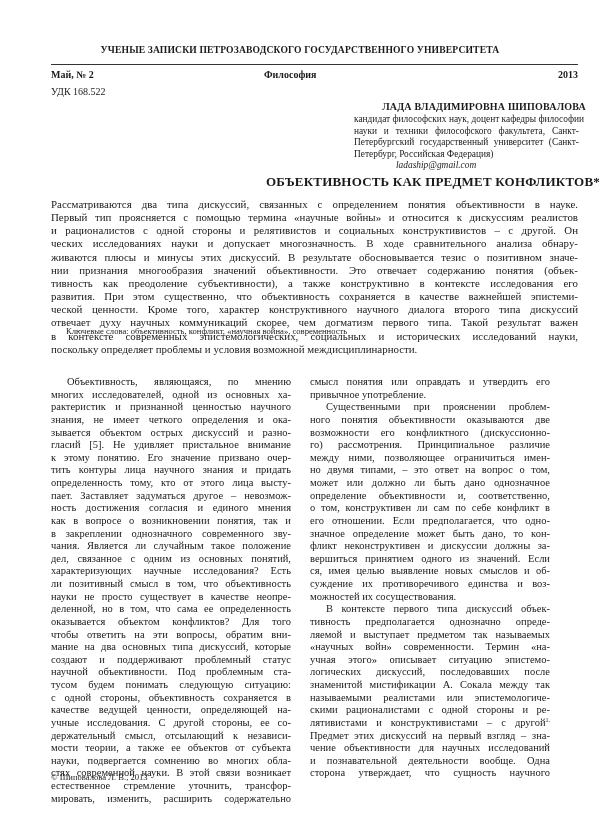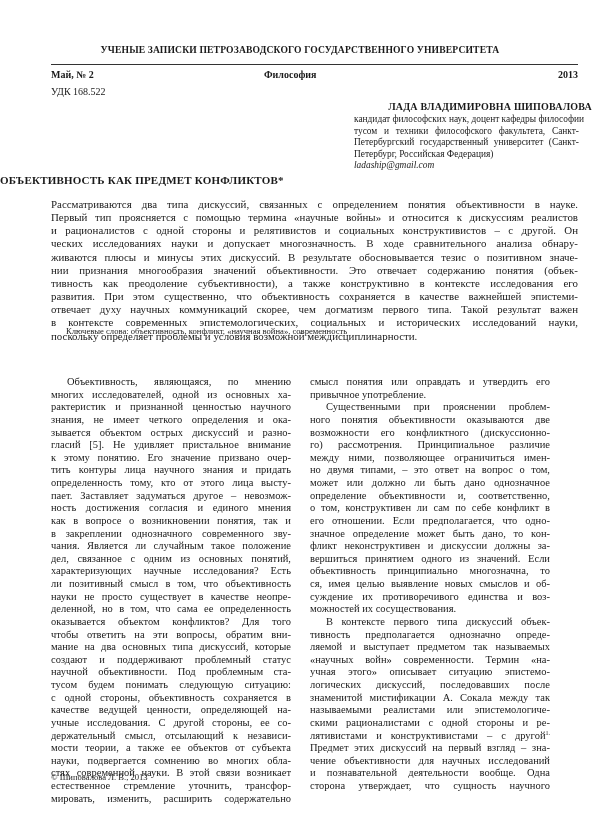--- a/index.html
+++ b/index.html
@@ -7,27 +7,27 @@
          font-family: "Liberation Serif", "DejaVu Serif", serif; color: #1a1a1a; }
   .journal-title { position: absolute; top: 44px; left: 0; width: 600px; text-align: center;
          font-weight: bold; font-size: 9.6px; letter-spacing: 0.15px; }
   .rule { position: absolute; top: 64px; left: 51px; width: 527px; height: 1px; background: #333; }
   .meta-row { position: absolute; top: 69px; left: 51px; width: 527px; font-weight: bold; font-size: 10px; }
   .meta-row span { position: absolute; top: 0; }
   .meta-left { left: 0; }
   .meta-center { left: 213px; }
   .meta-right { right: 0; }
   .udk { position: absolute; top: 86px; left: 51px; font-size: 10px; }
-  .author-name { position: absolute; top: 101px; right: 8px; font-weight: bold; font-size: 10px; letter-spacing: 0.2px; }
+  .author-name { position: absolute; top: 101px; right: 14px; font-weight: bold; font-size: 10px; letter-spacing: 0.2px; }
   .affil { position: absolute; left: 354px; width: 225px; font-size: 9.4px; line-height: 11.6px; }
   .affil-line { display: block; white-space: nowrap; text-align: justify; text-align-last: justify; }
   .affil-line.last { text-align-last: left; }
-  .email { font-style: italic; }
-  .article-title { position: absolute; top: 174px; left: 0; width: 600px; text-align: left;
-         font-weight: bold; font-size: 11px; letter-spacing: 0.2px; }
+  .email { font-style: italic; margin-left: 42px; }
+  .article-title { position: absolute; top: 174px; left: 0; width: 600px; text-align: right;
+         font-weight: bold; font-size: 13px; letter-spacing: 0.2px; }
   .abstract { position: absolute; top: 198px; left: 51px; width: 527px; font-size: 10.9px; line-height: 13.15px; }
   .line { display: block; white-space: nowrap; text-align: justify; text-align-last: justify; overflow: hidden; height: inherit; }
   .line.last { text-align-last: left; }
   .keywords { position: absolute; top: 326px; left: 51px; font-size: 8.6px; margin-left: 15px; }
   .col { position: absolute; top: 376px; width: 240px; font-size: 10.5px; line-height: 12.62px; }
   .col-left { left: 51px; }
   .col-right { left: 310px; }
   .indent { text-indent: 16px; }
   .copyright { position: absolute; top: 772px; left: 51px; font-size: 8.6px; }
   sup { font-size: 6px; line-height: 0; }
@@ -40,37 +40,38 @@
 <div class="meta-row">
   <span class="meta-left">Май, № 2</span>
   <span class="meta-center">Философия</span>
   <span class="meta-right">2013</span>
 </div>
 <div class="udk">УДК 168.522</div>
 
 <div class="author-name">ЛАДА ВЛАДИМИРОВНА ШИПОВАЛОВА</div>
 <div class="affil" style="top:114px;">
   <span class="affil-line">кандидат философских наук, доцент кафедры философии</span>
-  <span class="affil-line">тусом и техники философского факультета, Санкт-</span>
+  <span class="affil-line">науки и техники философского факультета, Санкт-</span>
   <span class="affil-line">Петербургский государственный университет (Санкт-</span>
   <span class="affil-line last">Петербург, Российская Федерация)</span>
   <span class="affil-line last email">ladaship@gmail.com</span>
 </div>
 
 <div class="article-title">ОБЪЕКТИВНОСТЬ КАК ПРЕДМЕТ КОНФЛИКТОВ*</div>
 
 <div class="abstract" id="abstract">
     <span class="line">Рассматриваются два типа дискуссий, связанных с определением понятия объективности в науке.</span>
     <span class="line">Первый тип проясняется с помощью термина «научные войны» и относится к дискуссиям реалистов</span>
     <span class="line">и рационалистов с одной стороны и релятивистов и социальных конструктивистов – с другой. Он</span>
     <span class="line">ческих исследованиях науки и допускает многозначность. В ходе сравнительного анализа обнару-</span>
     <span class="line">живаются плюсы и минусы этих дискуссий. В результате обосновывается тезис о позитивном значе-</span>
     <span class="line">нии признания многообразия значений объективности. Это отвечает содержанию понятия (объек-</span>
     <span class="line">тивность как преодоление субъективности), а также конструктивно в контексте исследования его</span>
     <span class="line">развития. При этом существенно, что объективность сохраняется в качестве важнейшей эпистеми-</span>
+    <span class="line">ческой ценности. Кроме того, характер конструктивного научного диалога второго типа дискуссий</span>
     <span class="line">отвечает духу научных коммуникаций скорее, чем догматизм первого типа. Такой результат важен</span>
     <span class="line">в контексте современных эпистемологических, социальных и исторических исследований науки,</span>
     <span class="line last">поскольку определяет проблемы и условия возможной междисциплинарности.</span>
   </div>
 <div class="keywords">Ключевые слова: объективность, конфликт, «научная война», современность</div>
 
 <div class="col col-left" id="col-left">
     <span class="line indent">Объективность, являющаяся, по мнению</span>
     <span class="line">многих исследователей, одной из основных ха-</span>
     <span class="line">рактеристик и признанной ценностью научного</span>
@@ -115,21 +116,20 @@
     <span class="line">го) рассмотрения. Принципиальное различие</span>
     <span class="line">между ними, позволяющее ограничиться имен-</span>
     <span class="line">но двумя типами, – это ответ на вопрос о том,</span>
     <span class="line">может или должно ли быть дано однозначное</span>
     <span class="line">определение объективности и, соответственно,</span>
     <span class="line">о том, конструктивен ли сам по себе конфликт в</span>
     <span class="line">его отношении. Если предполагается, что одно-</span>
     <span class="line">значное определение может быть дано, то кон-</span>
     <span class="line">фликт неконструктивен и дискуссии должны за-</span>
     <span class="line">вершиться принятием одного из значений. Если</span>
-    <span class="line">объективность принципиально многозначна, то</span>
     <span class="line">ся, имея целью выявление новых смыслов и об-</span>
     <span class="line">суждение их противоречивого единства и воз-</span>
     <span class="line last">можностей их сосуществования.</span>
     <span class="line indent">В контексте первого типа дискуссий объек-</span>
     <span class="line">тивность предполагается однозначно опреде-</span>
     <span class="line">ляемой и выступает предметом так называемых</span>
     <span class="line">«научных войн» современности. Термин «на-</span>
     <span class="line">учная этого» описывает ситуацию эпистемо-</span>
     <span class="line">логических дискуссий, последовавших после</span>
     <span class="line">знаменитой мистификации А. Сокала между так</span>

